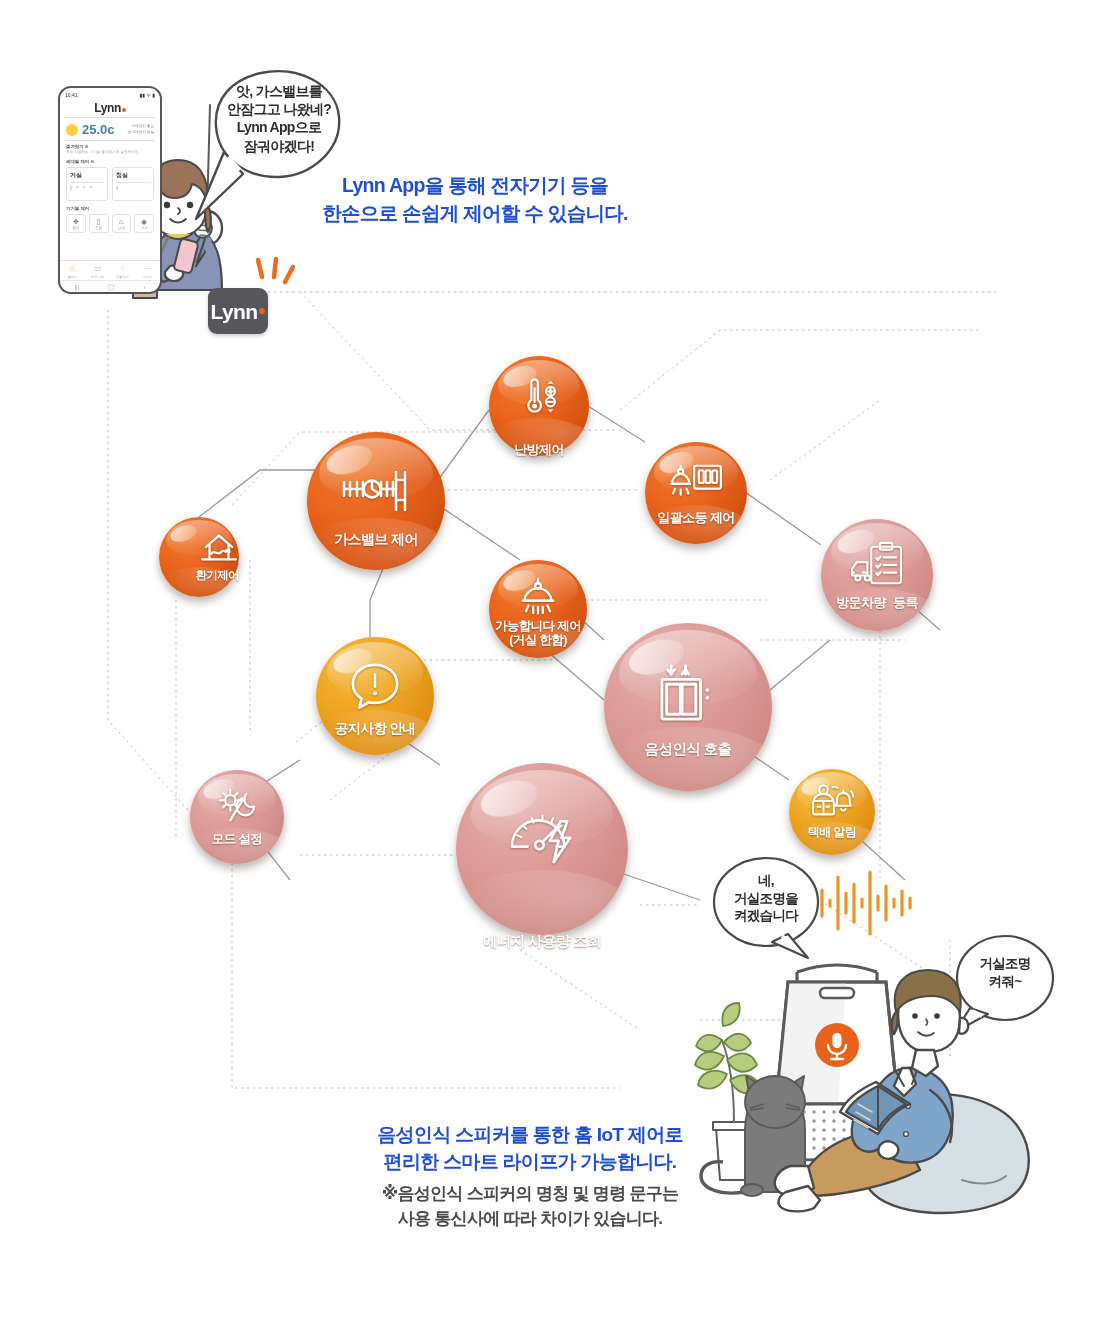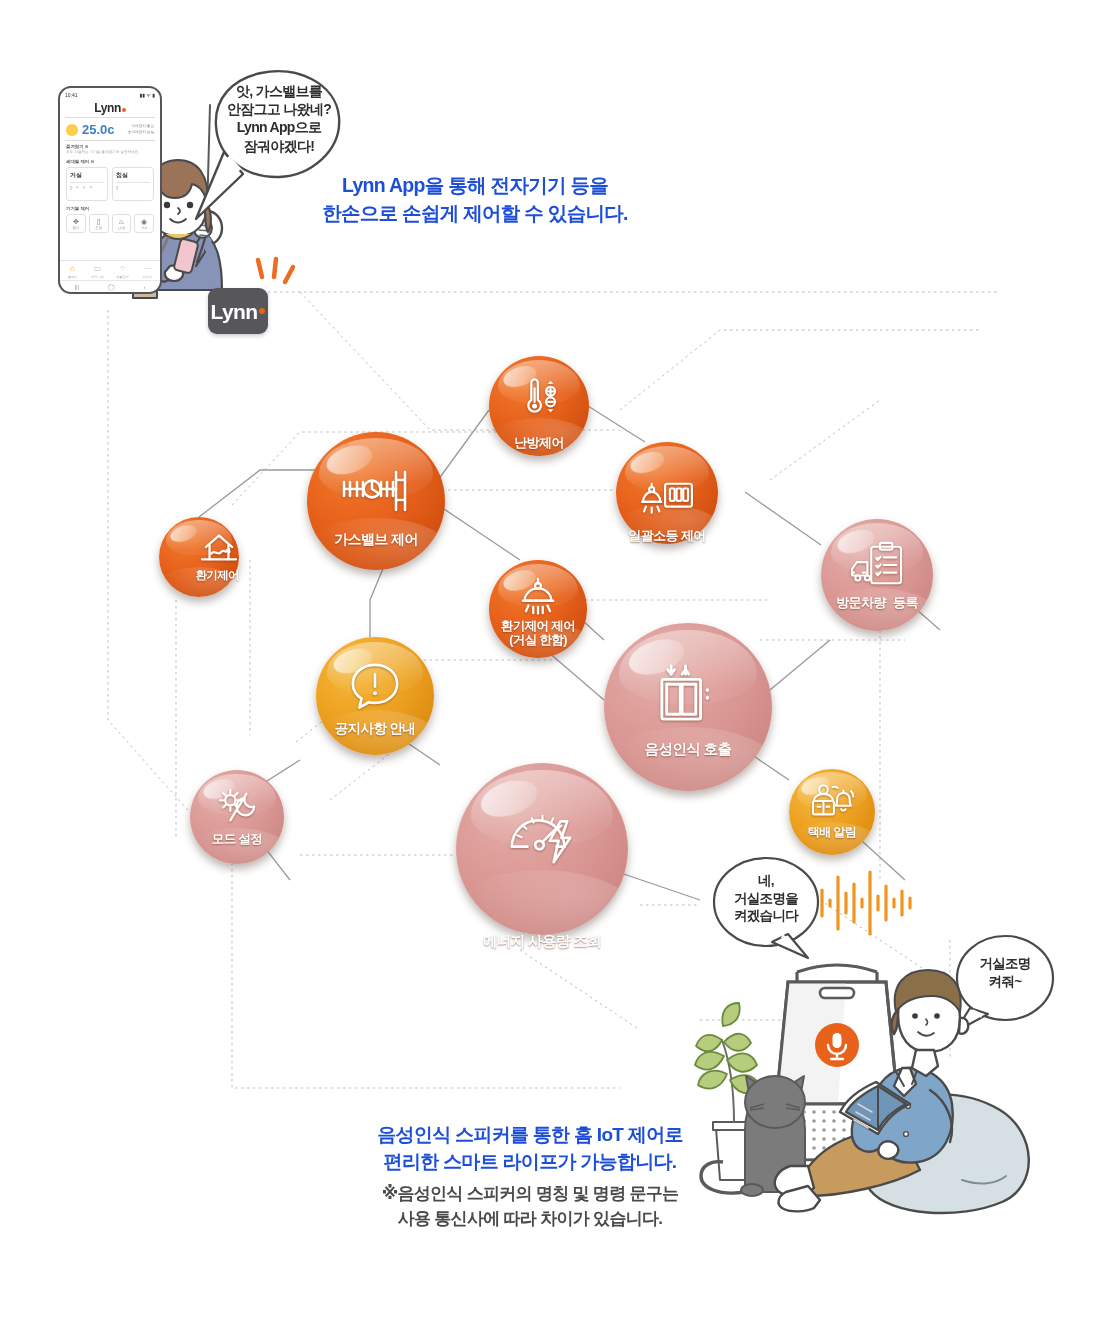--- a/index.html
+++ b/index.html
@@ -230,41 +230,41 @@
         <line x1="19.4" y1="13" x2="19.4" y2="27"></line>
         <circle cx="19.4" cy="31.5" r="2.6" fill="#fff" stroke="none"></circle>
         <path d="M36 5l3 3.4h-6z" fill="#fff" stroke="none"></path>
         <circle cx="36" cy="16" r="4.6"></circle>
           <path d="M33.6 16h4.8M36 13.6v4.8"></path>
         <circle cx="36" cy="27" r="4.6"></circle>
           <path d="M33.6 27h4.8"></path>
         <path d="M36 38l-3-3.4h6z" fill="#fff" stroke="none"></path>
       </svg>
     </div>
-    <div class="nlabel" style="font-size:13px;margin-top:14px;">난방제어</div>
+    <div class="nlabel" style="font-size:13px;margin-top:21px;">난방제어</div>
   </div>
 
   <div class="node c-orange" style="left:307px;top:432px;width:138px;height:138px;">
     <div class="sphere"></div>
     <div class="glint"></div>
     <div class="glyph" style="margin-top:30px;">
       <svg width="74" height="58" viewBox="0 0 74 58" fill="none" stroke="#fff" stroke-width="2.6" stroke-linecap="round" stroke-linejoin="round">
         <path d="M5 20v14M11 20v14M5 27h11"></path>
         <path d="M18 20v14M24 20v14M18 27h6"></path>
         <circle cx="33" cy="27" r="8.4"></circle>
         <path d="M33 18.6v8.4l6 4"></path>
         <path d="M42 20v14M48 20v14M42 27h6M48 27h6"></path>
         <path d="M57 10v38M66 10v38M57 18h9M57 38h9"></path>
         <path d="M54 20v14M54 27h3"></path>
       </svg>
     </div>
     <div class="nlabel" style="font-size:14px;margin-top:12px;">가스밸브 제어</div>
   </div>
 
-  <div class="node c-orange" style="left:616px;top:442px;width:102px;height:102px;justify-content:flex-end;">
+  <div class="node c-orange" style="left:645px;top:442px;width:102px;height:102px;">
     <div class="sphere"></div>
     <div class="glint"></div>
     <div class="glyph" style="margin-top:18px;">
       <svg width="56" height="44" viewBox="0 0 58 46" fill="none" stroke="#fff" stroke-width="2.3" stroke-linecap="round" stroke-linejoin="round">
         <path d="M13 6v4"></path>
           <circle cx="13" cy="12" r="2.6"></circle>
         <path d="M4 25c0-5.6 4-10.4 9-10.4S22 19.4 22 25z"></path>
         <path d="M3 25h20"></path>
         <path d="M7 30l-2 5M13 31v5.4M19 30l2 5"></path>
         <rect x="27" y="6" width="28" height="24" rx="2.4"></rect>
@@ -316,21 +316,21 @@
     <div class="glyph" style="margin-top:16px;">
       <svg width="42" height="40" viewBox="0 0 44 42" fill="none" stroke="#fff" stroke-width="2.4" stroke-linecap="round" stroke-linejoin="round">
         <path d="M22 3v5"></path>
           <circle cx="22" cy="10.5" r="3"></circle>
         <path d="M8 26c0-7 6.2-13 14-13s14 6 14 13z"></path>
         <path d="M6 26h32"></path>
         <path d="M12 31l-2.6 6M17 32.5v6.5M27 32.5v6.5M32 31l2.6 6"></path>
         <path d="M22 32.5v7"></path>
       </svg>
     </div>
-    <div class="nlabel" style="font-size:12.5px;margin-top:4px;line-height:1.1;">환기제어 제어
+    <div class="nlabel" style="font-size:12.5px;margin-top:4px;line-height:1.1;">가능합니다 제어
 (거실 한함)</div>
   </div>
 
   <div class="node c-rose" style="left:604px;top:623px;width:168px;height:168px;">
     <div class="sphere"></div>
     <div class="glint"></div>
     <div class="glyph" style="margin-top:38px;">
       <svg width="66" height="62" viewBox="0 0 68 64" fill="none" stroke="#fff" stroke-width="3" stroke-linecap="round" stroke-linejoin="round">
         <path d="M20 9l-3.4 4.6L13 9M28 13.6L31.4 9l3.4 4.6"></path>
         <path d="M16.6 13.6V5M31.4 13.6V5"></path>

